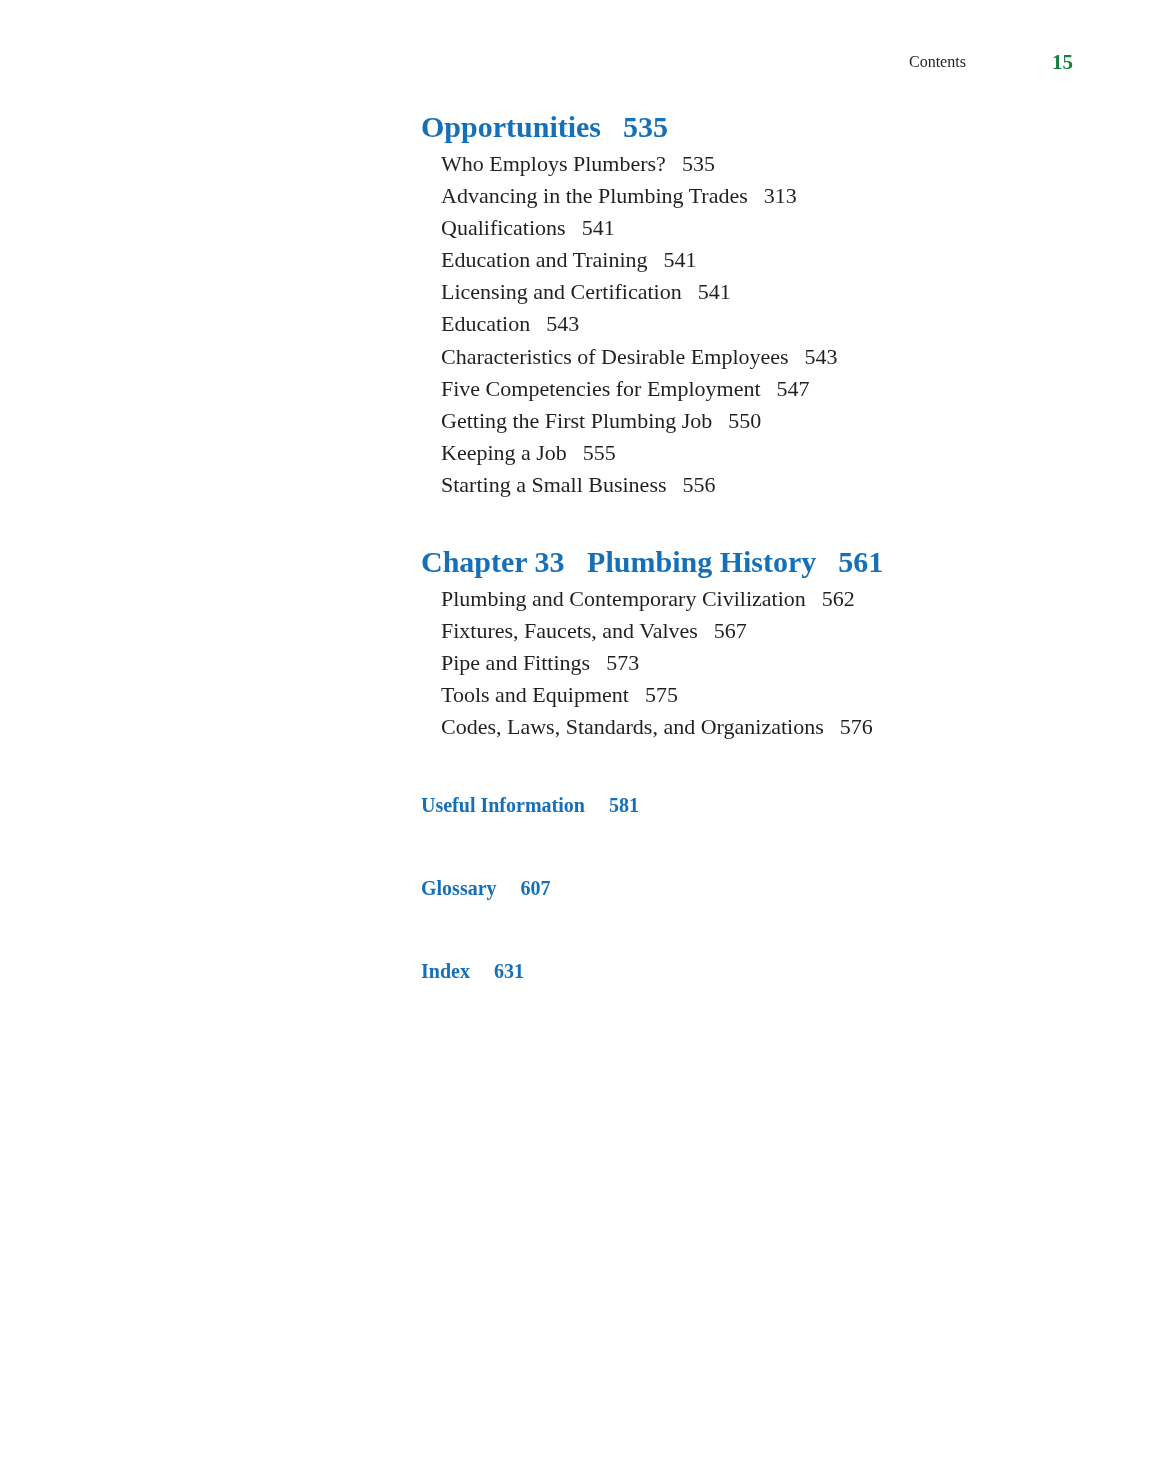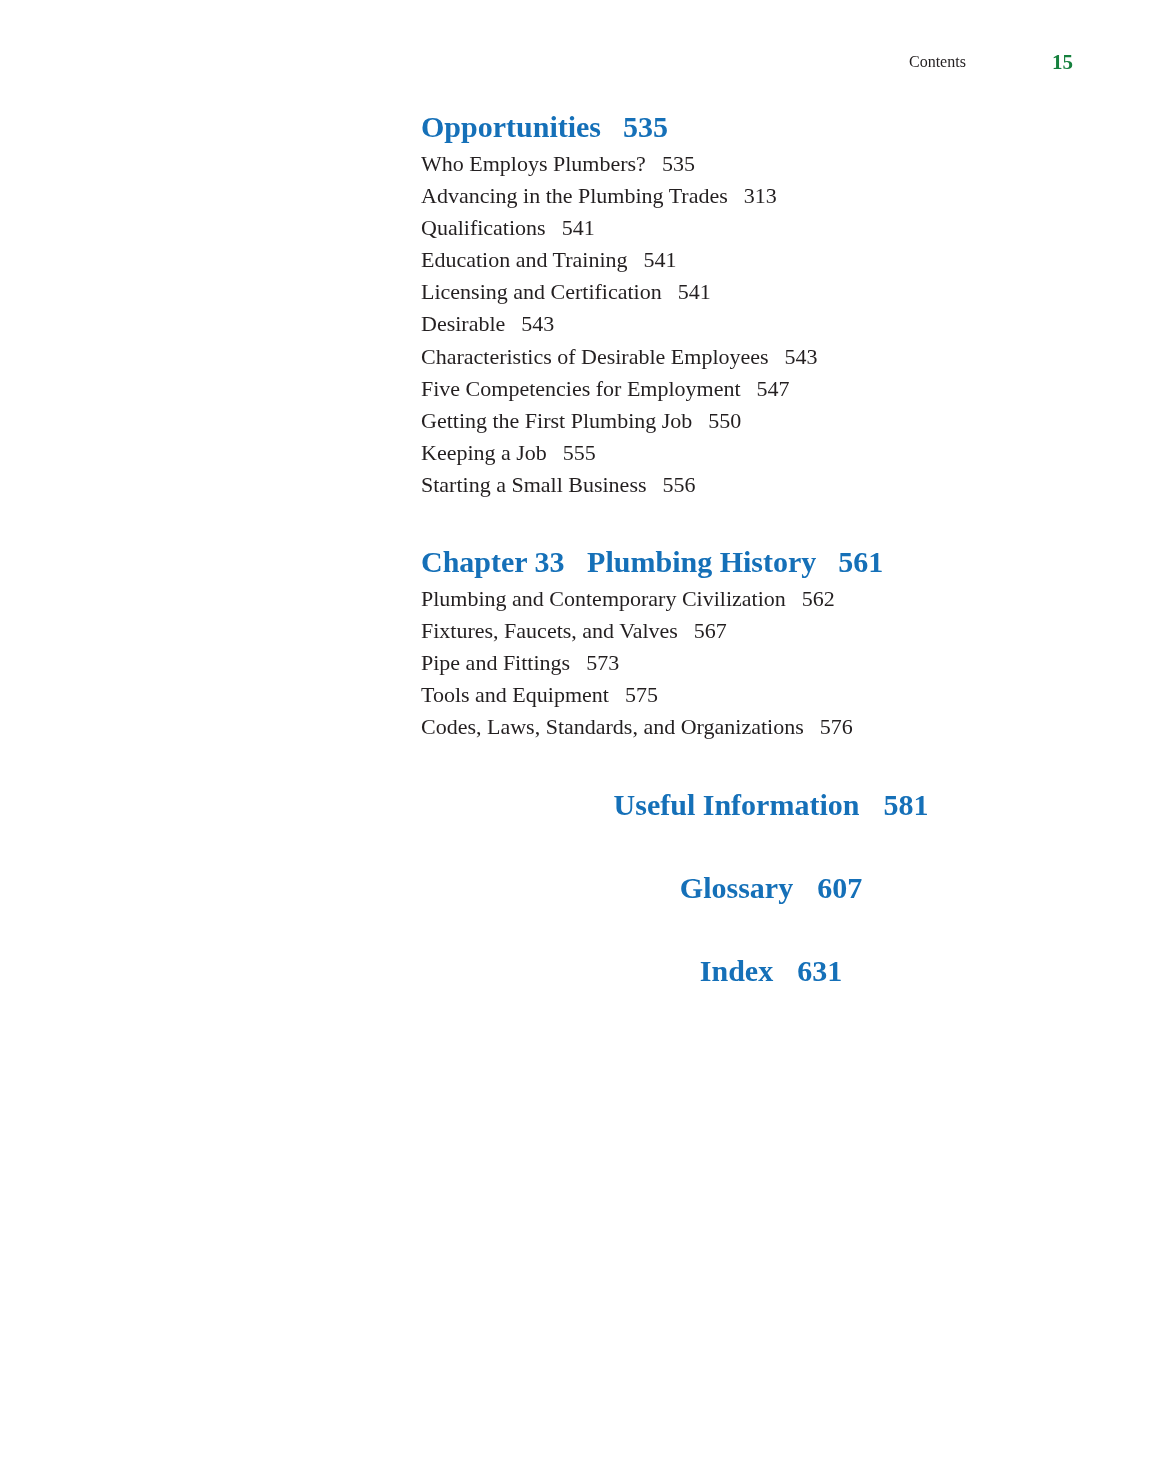--- a/index.html
+++ b/index.html
@@ -6,23 +6,23 @@
   body { width: 1156px; height: 1479px; position: relative; overflow: hidden;
          font-family: "Liberation Serif", "DejaVu Serif", serif; color: #231f20; }
   .running-head { position: absolute; top: 50px; left: 0; width: 1156px; height: 24px; }
   .rh-label { position: absolute; left: 909px; top: 3px; font-size: 16px; color: #231f20; }
   .rh-page { position: absolute; left: 1052px; top: 0; font-size: 21px; font-weight: bold; color: #15803d; }
   .toc { position: absolute; left: 421px; top: 110px; width: 700px; }
   .chapter { margin-bottom: 44px; }
   .ch-title { font-weight: bold; color: #1570b8; font-size: 30px; line-height: 34px; margin: 0; }
   .ch-title .num { margin-left: 22px; }
   .entries { margin-top: 4px; }
-  .entry { font-size: 22px; line-height: 32.1px; color: #231f20; white-space: nowrap; }
+  .entry { font-size: 22px; line-height: 32.1px; color: #231f20; white-space: nowrap; margin-left: 20px; }
   .entry .pg { margin-left: 16px; }
-  .backmatter { font-weight: bold; color: #1570b8; font-size: 30px; line-height: 34px; margin-bottom: 49px; text-align: center; }
+  .backmatter { font-weight: bold; color: #1570b8; font-size: 20px; line-height: 34px; margin-bottom: 49px; }
   .backmatter .num { margin-left: 24px; }
 </style>
 </head>
 <body>
 
 <div class="running-head">
   <span class="rh-label">Contents</span>
   <span class="rh-page">15</span>
 </div>
 
@@ -31,21 +31,21 @@
   <div class="chapter">
     <div class="ch-title">
       <div><span>Opportunities</span><span class="num">535</span></div>
     </div>
     <div class="entries">
       <div class="entry"><span>Who Employs Plumbers?</span><span class="pg">535</span></div>
       <div class="entry"><span>Advancing in the Plumbing Trades</span><span class="pg">313</span></div>
       <div class="entry"><span>Qualifications</span><span class="pg">541</span></div>
       <div class="entry"><span>Education and Training</span><span class="pg">541</span></div>
       <div class="entry"><span>Licensing and Certification</span><span class="pg">541</span></div>
-      <div class="entry"><span>Desirable</span><span class="pg">543</span></div>
+      <div class="entry"><span>Education</span><span class="pg">543</span></div>
       <div class="entry"><span>Characteristics of Desirable Employees</span><span class="pg">543</span></div>
       <div class="entry"><span>Five Competencies for Employment</span><span class="pg">547</span></div>
       <div class="entry"><span>Getting the First Plumbing Job</span><span class="pg">550</span></div>
       <div class="entry"><span>Keeping a Job</span><span class="pg">555</span></div>
       <div class="entry"><span>Starting a Small Business</span><span class="pg">556</span></div>
     </div>
   </div>
 
   <div class="chapter">
     <div class="ch-title">

